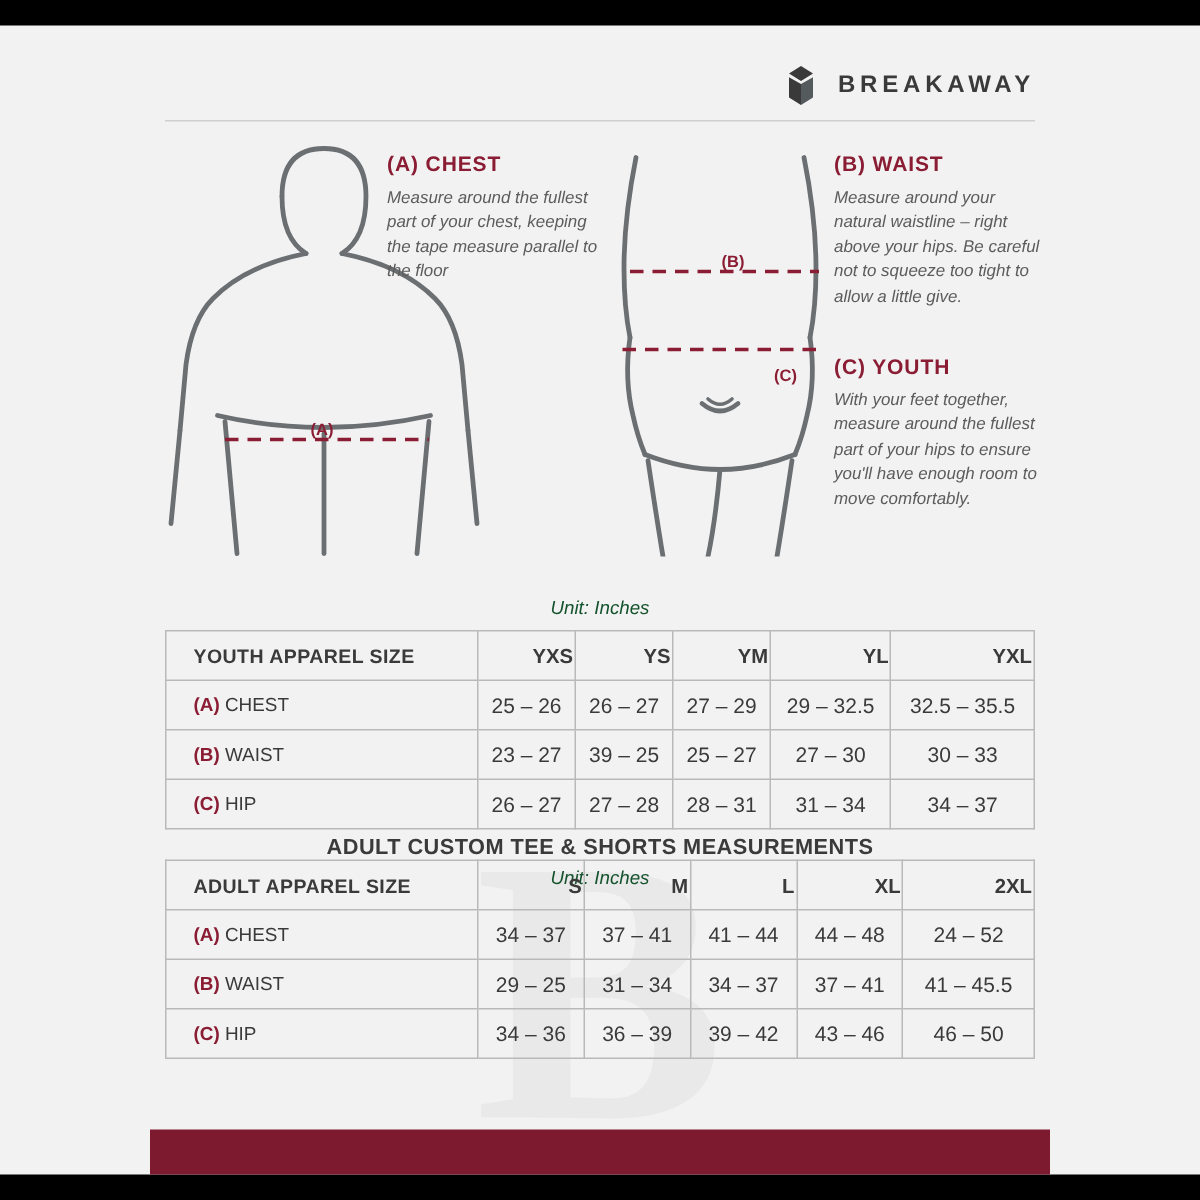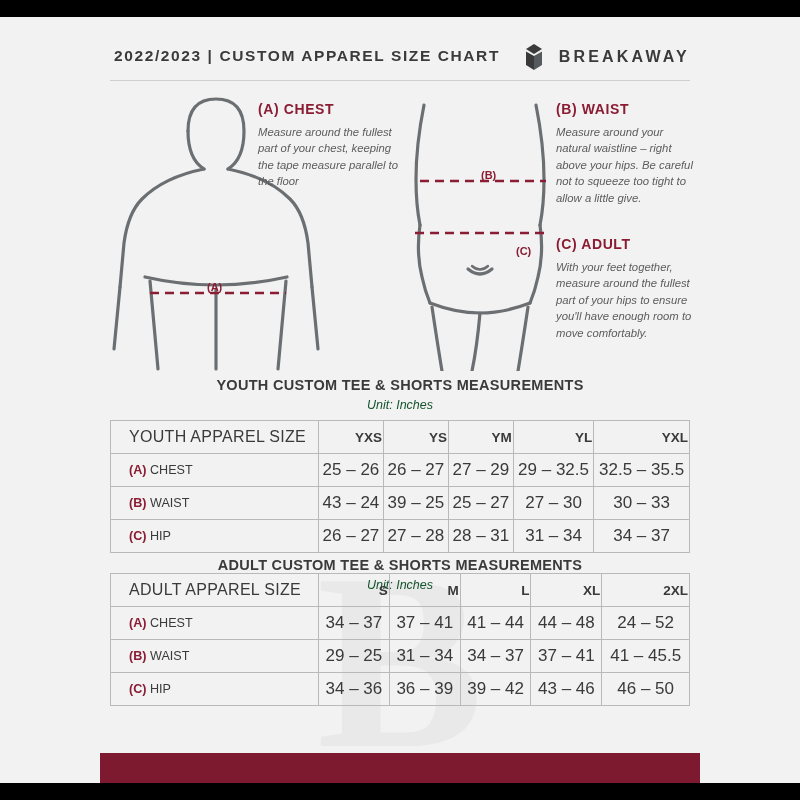--- a/index.html
+++ b/index.html
@@ -148,38 +148,38 @@
     border-collapse: collapse;
     width: 580px;
     left: 110px;
     z-index: 2;
     background: transparent;
   }
   table.size td, table.size th {
     border: 1px solid #b9b9b9;
     height: 30px;
     text-align: center;
-    font-size: 17px;
+    font-size: 14px;
     color: #3a3a3a;
     font-weight: normal;
   }
   table.size th.rowlabel, table.size td.rowlabel {
     text-align: left;
     padding-left: 18px;
     width: 188px;
     font-size: 12.6px;
   }
   table.size th {
     font-weight: bold;
     font-size: 13.5px;
     text-align: right;
   }
   table.size th.rowlabel {
-    font-weight: normal;
-    font-size: 16px;
+    font-weight: bold;
+    font-size: 13px;
     letter-spacing: 0.3px;
   }
   .tag {
     color: #8a1c33;
     font-weight: bold;
   }
   .footer-bar {
     position: absolute;
     left: 100px;
     top: 736px;
@@ -191,21 +191,20 @@
 </style>
 </head>
 <body>
 
 <div id="page">
   <div class="sheet">
 
     <div class="watermark">B</div>
 
     <div class="header">
-      <div class="header-title">2022/2023  |  CUSTOM APPAREL SIZE CHART</div>
       <div class="brand">
         <svg class="brand-mark" viewBox="0 0 26 26">
           <path d="M13 0 L21 5 L13 10 L5 5 Z" fill="#3a3a3a"></path>
           <path d="M5 7.5 L13 12 L13 26 L5 21 Z" fill="#3a3a3a"></path>
           <path d="M21 7.5 L13 12 L13 26 L21 21 Z" fill="#555a5d"></path>
         </svg>
         <div class="brand-name">BREAKAWAY</div>
       </div>
       <div class="header-rule"></div>
     </div>
@@ -254,26 +253,25 @@
 
       <div class="callout c-chest">
         <div class="callout-title">(A) CHEST</div>
         <div class="callout-body">Measure around the fullest part of your chest, keeping the tape measure parallel to the floor</div>
       </div>
       <div class="callout c-waist">
         <div class="callout-title">(B) WAIST</div>
         <div class="callout-body">Measure around your natural waistline – right above your hips. Be careful not to squeeze too tight to allow a little give.</div>
       </div>
       <div class="callout c-hips">
-        <div class="callout-title">(C) ADULT</div>
+        <div class="callout-title">(C) YOUTH</div>
         <div class="callout-body">With your feet together, measure around the fullest part of your hips to ensure you'll have enough room to move comfortably.</div>
       </div>
     </div>
 
-    <div class="section-title" style="top:360px;">YOUTH CUSTOM TEE &amp; SHORTS MEASUREMENTS</div>
     <div class="section-unit" style="top:381px;">Unit: Inches</div>
     <table class="size" style="top:403px;">
       <thead>
         <tr>
           <th class="rowlabel">YOUTH APPAREL SIZE</th>
           <th>YXS</th>
           <th>YS</th>
           <th>YM</th>
           <th>YL</th>
           <th>YXL</th>
@@ -283,21 +281,21 @@
         <tr>
           <td class="rowlabel"><span class="tag">(A)</span> <span>CHEST</span></td>
           <td>25 – 26</td>
           <td>26 – 27</td>
           <td>27 – 29</td>
           <td>29 – 32.5</td>
           <td>32.5 – 35.5</td>
         </tr>
         <tr>
           <td class="rowlabel"><span class="tag">(B)</span> <span>WAIST</span></td>
-          <td>43 – 24</td>
+          <td>23 – 27</td>
           <td>39 – 25</td>
           <td>25 – 27</td>
           <td>27 – 30</td>
           <td>30 – 33</td>
         </tr>
         <tr>
           <td class="rowlabel"><span class="tag">(C)</span> <span>HIP</span></td>
           <td>26 – 27</td>
           <td>27 – 28</td>
           <td>28 – 31</td>

